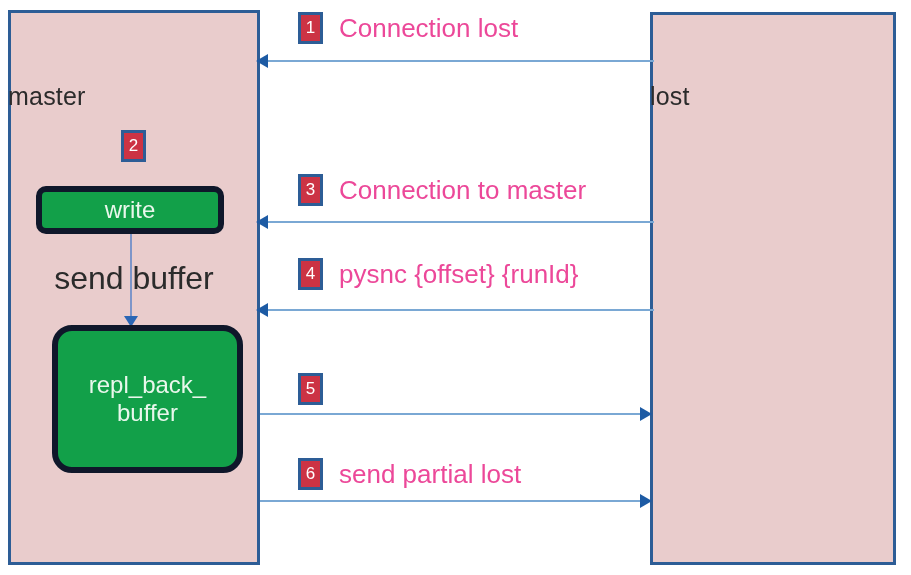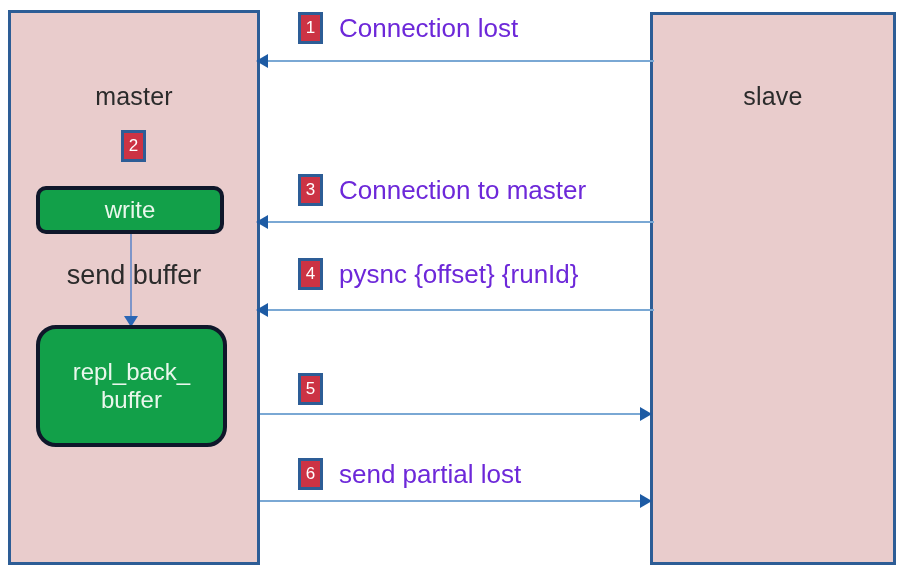--- a/index.html
+++ b/index.html
@@ -22,21 +22,20 @@
   .node-box {
     position: absolute;
     background: #e9cccc;
     border: 3px solid #2d5d96;
     box-sizing: border-box;
   }
   .node-title {
     position: absolute;
     left: 0;
     right: 0;
-    text-align: center;
     color: #2b2b2b;
     font-size: 25px;
     letter-spacing: 0.2px;
   }
 
   
   #master-box {
     left: 8px;
     top: 10px;
     width: 252px;
@@ -54,54 +53,54 @@
     height: 553px;
   }
   #slave-title {
     top: 82px;
   }
 
   
   .green-box {
     position: absolute;
     background: #12a049;
-    border: 4px solid #0f172a;
+    border: 6px solid #0f172a;
     border-radius: 12px;
     box-sizing: border-box;
     display: flex;
     align-items: center;
     justify-content: center;
     color: #e9f7ec;
     font-size: 24px;
     line-height: 1.15;
     text-align: center;
   }
   #write-box {
     left: 36px;
     top: 186px;
     width: 188px;
     height: 48px;
     border-radius: 10px;
   }
   #repl-box {
-    left: 36px;
+    left: 52px;
     top: 325px;
     width: 191px;
-    height: 122px;
+    height: 148px;
     border-radius: 20px;
   }
 
   
   #send-buffer-label {
     position: absolute;
     left: 8px;
     top: 260px;
     width: 252px;
     text-align: center;
-    font-size: 27px;
+    font-size: 32px;
     color: #2b2b2b;
   }
 
   
   .msg-line {
     position: absolute;
     height: 2px;
     background: #7aa8d4;
   }
   .arrow-head {
@@ -134,21 +133,21 @@
     color: #ffffff;
     font-size: 17px;
     display: flex;
     align-items: center;
     justify-content: center;
     flex: 0 0 auto;
   }
   .msg-text {
     margin-left: 16px;
     font-size: 26px;
-    color: #6d28d9;
+    color: #ec4899;
   }
 
   
   #send-buffer-arrow-line {
     position: absolute;
     left: 130px;
     top: 234px;
     width: 2px;
     height: 86px;
     background: #7d95c9;
@@ -181,21 +180,21 @@
   <div id="send-buffer-arrow-line"></div>
   <div id="send-buffer-arrow-head"></div>
 
   <div id="send-buffer-label">send buffer</div>
 
   <div class="green-box" id="repl-box">
     <span><span>repl_back_</span><br><span>buffer</span></span>
   </div>
 
   <div class="node-box" id="slave-box"></div>
-  <div class="node-title" id="slave-title" style="left:650px; width:246px;">slave</div>
+  <div class="node-title" id="slave-title" style="left:650px; width:246px;">lost</div>
 
   <div class="msg-label" style="left:298px; top:12px;">
     <span class="badge">1</span>
     <span class="msg-text">Connection lost</span>
   </div>
   <div class="msg-line" style="left:262px; top:60px; width:392px;"></div>
   <div class="arrow-head left" style="left:256px; top:54px;"></div>
 
   <div class="msg-label" style="left:298px; top:174px;">
     <span class="badge">3</span>

